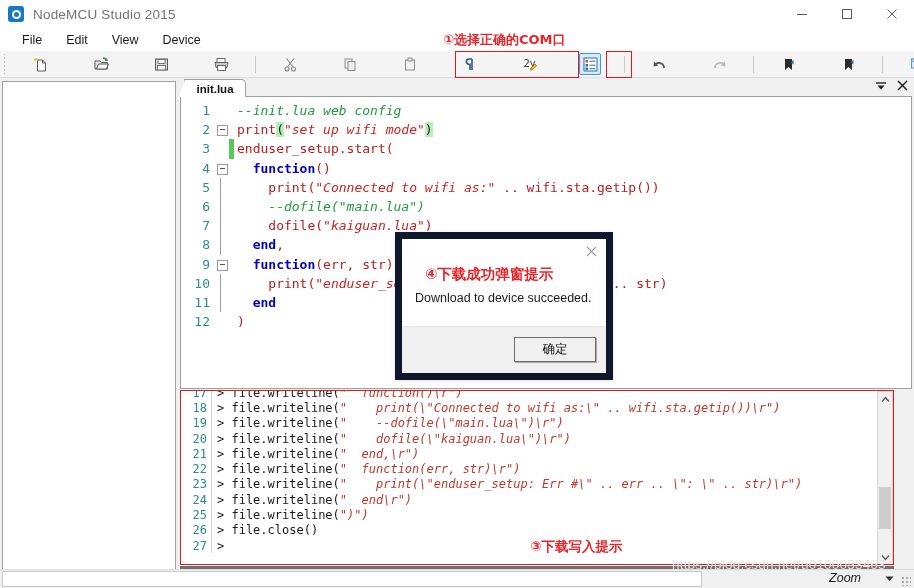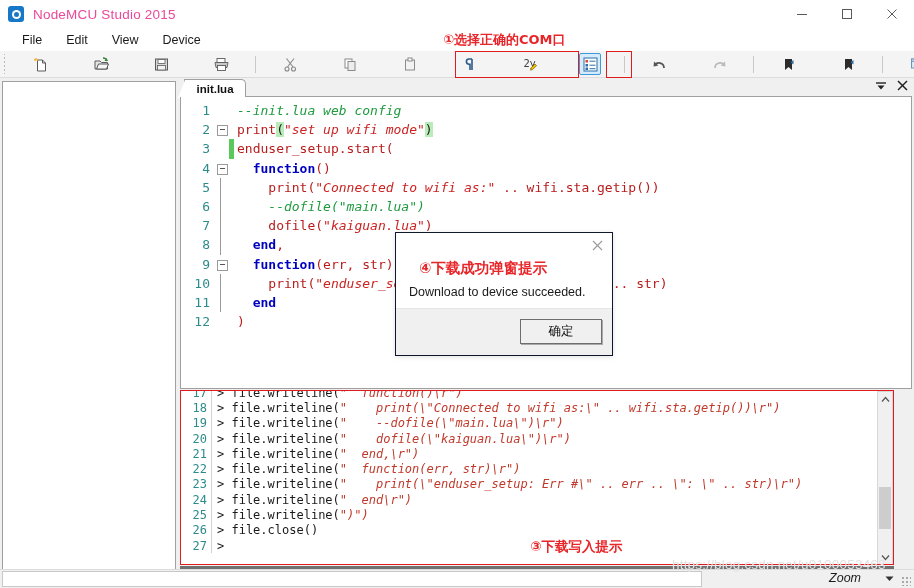--- a/index.html
+++ b/index.html
@@ -33,21 +33,21 @@
   .app-icon .inner {
     width: 9px; height: 9px; border-radius: 50%;
     background: #ffffff;
     position: relative;
   }
   .app-icon .inner::after {
     content: ""; position: absolute; left: 2px; top: 2px;
     width: 5px; height: 5px; border-radius: 50%; background: #1878c8;
   }
   .title-text {
-    margin-left: 9px; font-size: 13.5px; color: #ec4899;
+    margin-left: 9px; font-size: 13.5px; color: #737373;
     letter-spacing: 0.2px;
   }
   .win-controls {
     position: absolute; right: 0; top: 0; height: 28px;
     display: flex; align-items: stretch;
   }
   .win-btn {
     width: 45px; display: flex; align-items: center; justify-content: center;
     color: #6b6b6b;
   }
@@ -201,23 +201,23 @@
   .marker.green { background: #5ac85a; }
   .ctext { padding-left: 3px; }
   .c-com  { color: #1f9a3f; font-style: italic; }
   .c-kw   { color: #0000c0; font-weight: bold; }
   .c-str  { color: #cc2222; font-style: italic; }
   .c-plain{ color: #b91c1c; }
   .hl-br  { background: #b9ecb9; color: #202020; }
 
   
   .dialog {
-    position: absolute; left: 395px; top: 232px; width: 218px; height: 124px;
+    position: absolute; left: 395px; top: 232px; width: 218px; height: 148px;
     background: #ffffff;
-    border: 1px solid #0f172a;
+    border: 7px solid #0f172a;
     box-shadow: 0 1px 5px rgba(0,0,0,.12);
     z-index: 30;
   }
   .dlg-close {
     position: absolute; right: 6px; top: 4px; width: 18px; height: 16px;
     display:flex; align-items:center; justify-content:center;
     color: #9a9a9a; font-size: 14px;
   }
   .dlg-anno {
     position: absolute; left: 23px; top: 26px;

